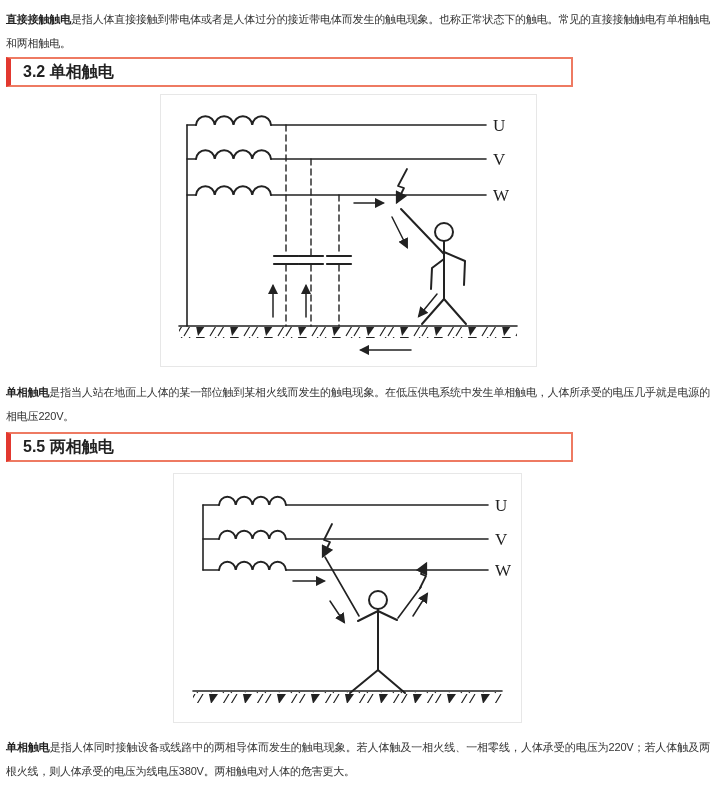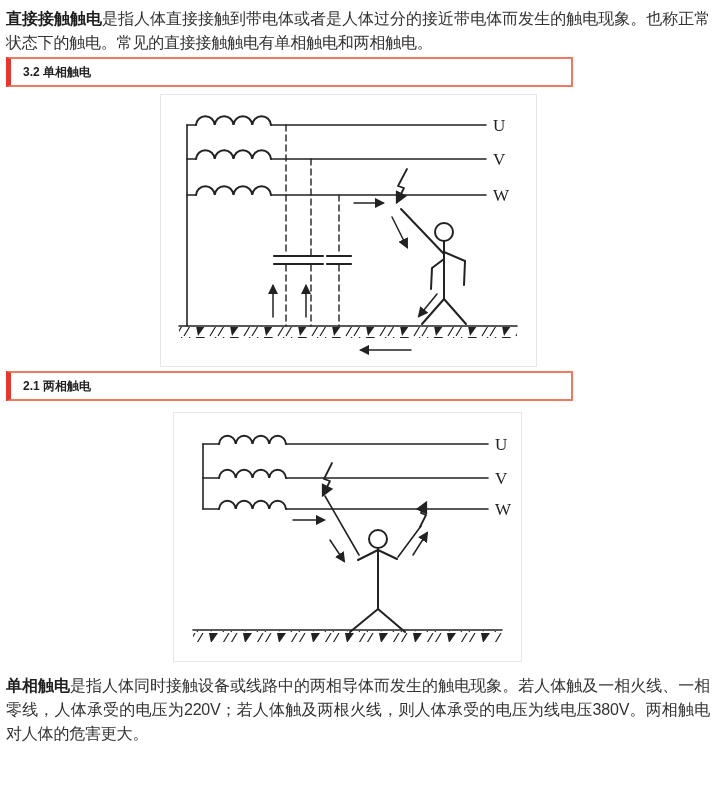--- a/index.html
+++ b/index.html
@@ -6,36 +6,36 @@
   html, body { margin: 0; padding: 0; background: #ffffff; }
   body {
     width: 716px;
     font-family: "Liberation Sans", "DejaVu Sans", sans-serif;
     color: #333333;
   }
   .content { padding: 7px 6px 0 6px; }
 
   p.para {
     margin: 0;
-    font-size: 16px;
+    font-size: 11px;
     line-height: 24px;
     letter-spacing: -0.2px;
     color: #333333;
     text-align: justify;
   }
   p.para .lead { font-weight: bold; color: #1f1f1f; }
 
   .sec-header {
     margin-top: 2px;
     width: 567px;
     border: 2px solid #ee7a62;
     border-left: 5px solid #e2382f;
     background: #ffffff;
     padding: 4px 12px;
-    font-size: 12px;
+    font-size: 16px;
     font-weight: bold;
     color: #222222;
     line-height: 18px;
   }
   .sec-header.h2 { margin-top: 4px; }
 
   .figure {
     background: #ffffff;
     border: 1px solid #e7e7e7;
   }
@@ -134,23 +134,24 @@
         <path d="M283,204 L261,229 M283,204 L305,229"></path>
       </g>
       <path class="ink arrow" d="M231,122 L246,152" marker-end="url(#ah1)"></path>
       <path class="ink arrow" d="M276,199 L258,221" marker-end="url(#ah1)"></path>
 
       <path class="ink" d="M18,231 H356" stroke-width="1.8"></path>
       <rect x="18" y="232" width="338" height="11" fill="url(#hatch1)"></rect>
     </svg>
   </div>
 
+  <p class="para p2"><span class="lead">单相触电</span><span>是指当人站在地面上人体的某一部位触到某相火线而发生的触电现象。在低压供电系统中发生单相触电，人体所承受的电压几乎就是电源的相电压220V。</span></p>
 
   <div class="sec-header h2">
-    <span>2.1 两相触电</span>
+    <span>5.5 两相触电</span>
   </div>
 
   <div class="figure d2">
     <svg width="347" height="248" viewBox="0 0 347 248">
       <defs>
         <marker id="ah2" viewBox="0 0 10 10" refX="8" refY="5" markerWidth="7" markerHeight="7" orient="auto">
           <path d="M0,0 L10,5 L0,10 Z" fill="#222222"></path>
         </marker>
         <pattern id="hatch2" width="34" height="11" patternUnits="userSpaceOnUse">
           <path d="M1,0 L10,0 L3,10 Z" fill="#222222"></path>

